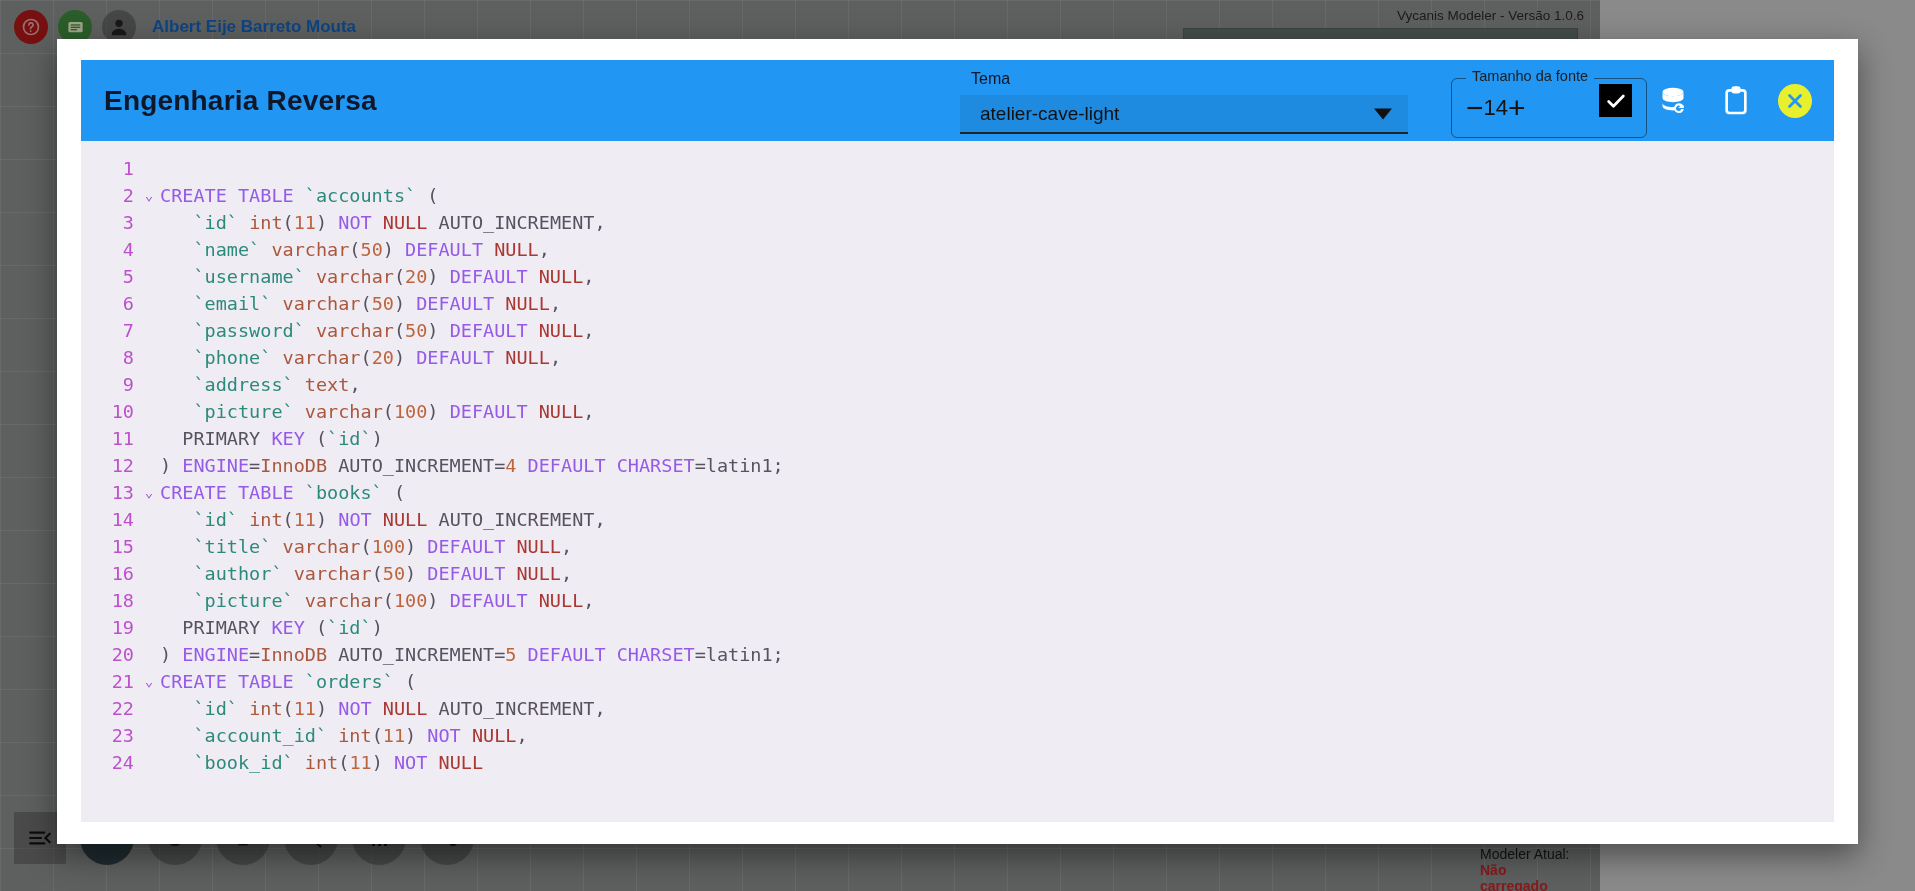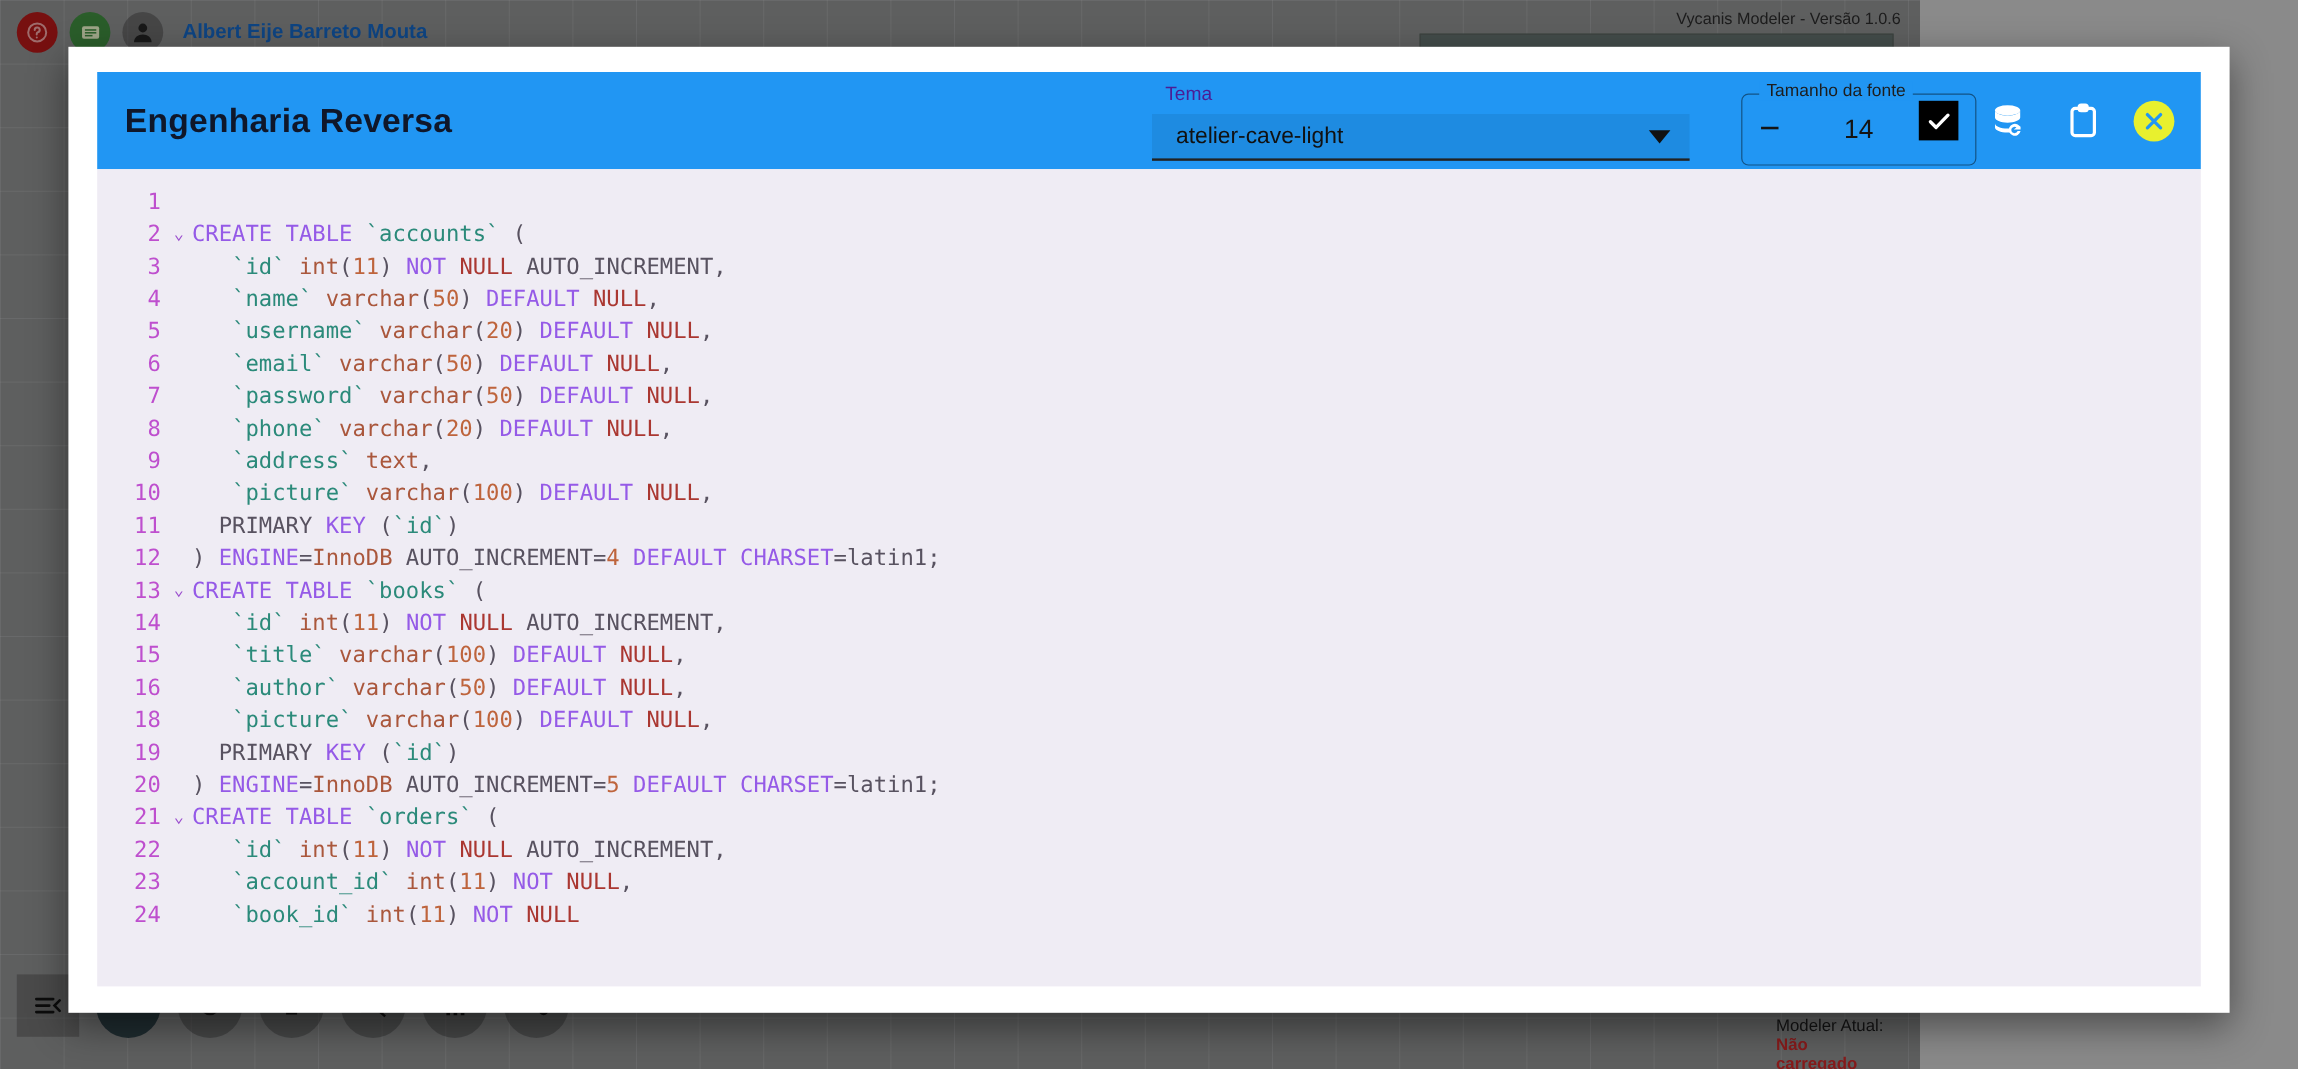--- a/index.html
+++ b/index.html
@@ -124,21 +124,21 @@
     white-space: nowrap;
   }
 
   
   #theme-field {
     position: absolute; left: 879px; top: 10px;
     width: 448px;
   }
   #theme-label {
     position: absolute; top: 0; left: 11px;
-    font-size: 16px; color: #4c1d95;
+    font-size: 16px; color: #0f172a;
   }
   #theme-select-box {
     position: absolute; top: 25px; left: 0; right: 0; height: 39px;
     background: rgba(0,0,0,0.07);
     border-bottom: 2px solid #222;
     display: flex; align-items: center;
   }
   #theme-value {
     font-size: 19px; color: #111; margin-left: 20px;
     white-space: nowrap;
@@ -150,21 +150,21 @@
     border-right: 9px solid transparent;
     border-top: 11px solid #111;
   }
 
   
   #font-fieldset {
     position: absolute; left: 1370px; top: 18px;
     width: 196px; height: 60px;
     border: 1.6px solid rgba(0,0,0,0.45);
     border-radius: 6px;
-    display: flex; align-items: center; justify-content: space-between;
+    display: flex; align-items: center; 
     padding: 0 14px;
   }
   #font-legend {
     position: absolute; left: 14px; top: -11px;
     background: #2196f3; padding: 0 6px;
     font-size: 14.5px; color: #1d1d1d; white-space: nowrap;
   }
   .step-btn { font-size: 30px; color: #141414; line-height: 1; user-select: none; }
   #font-value { font-size: 22px; color: #141414; }
 

